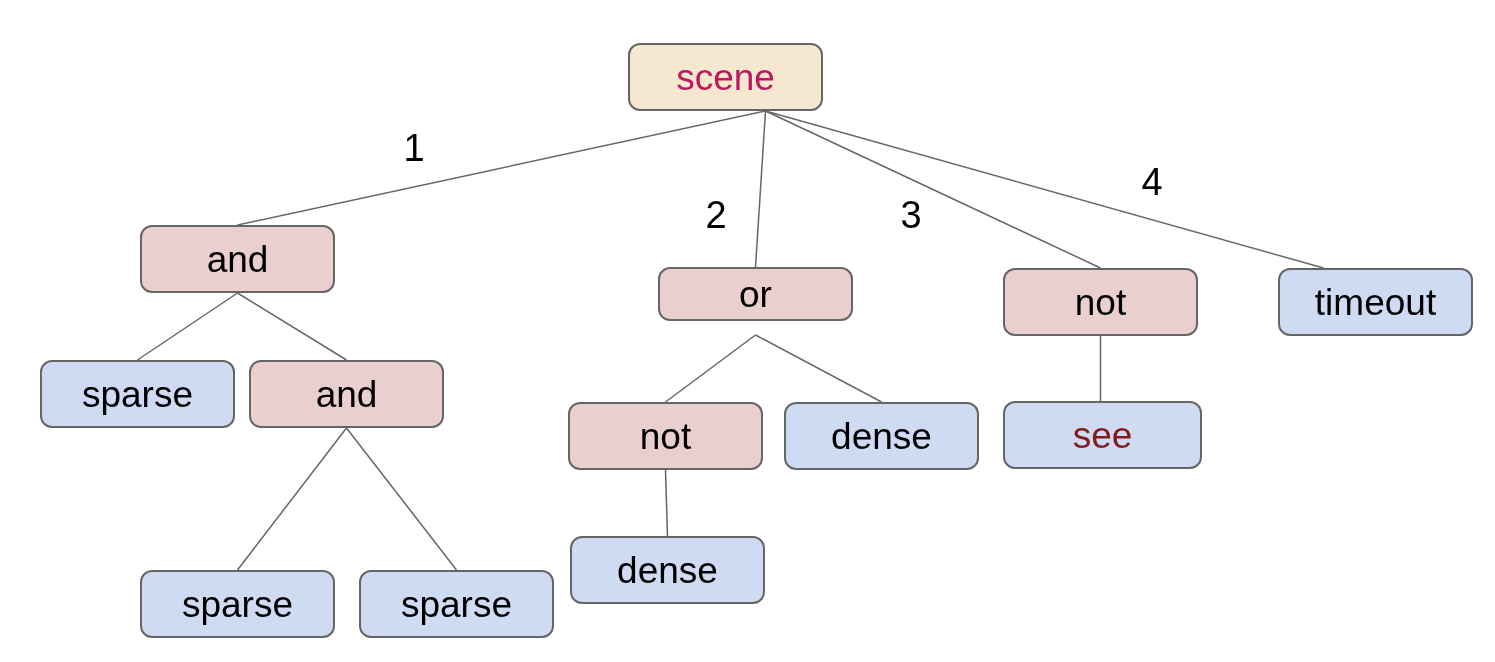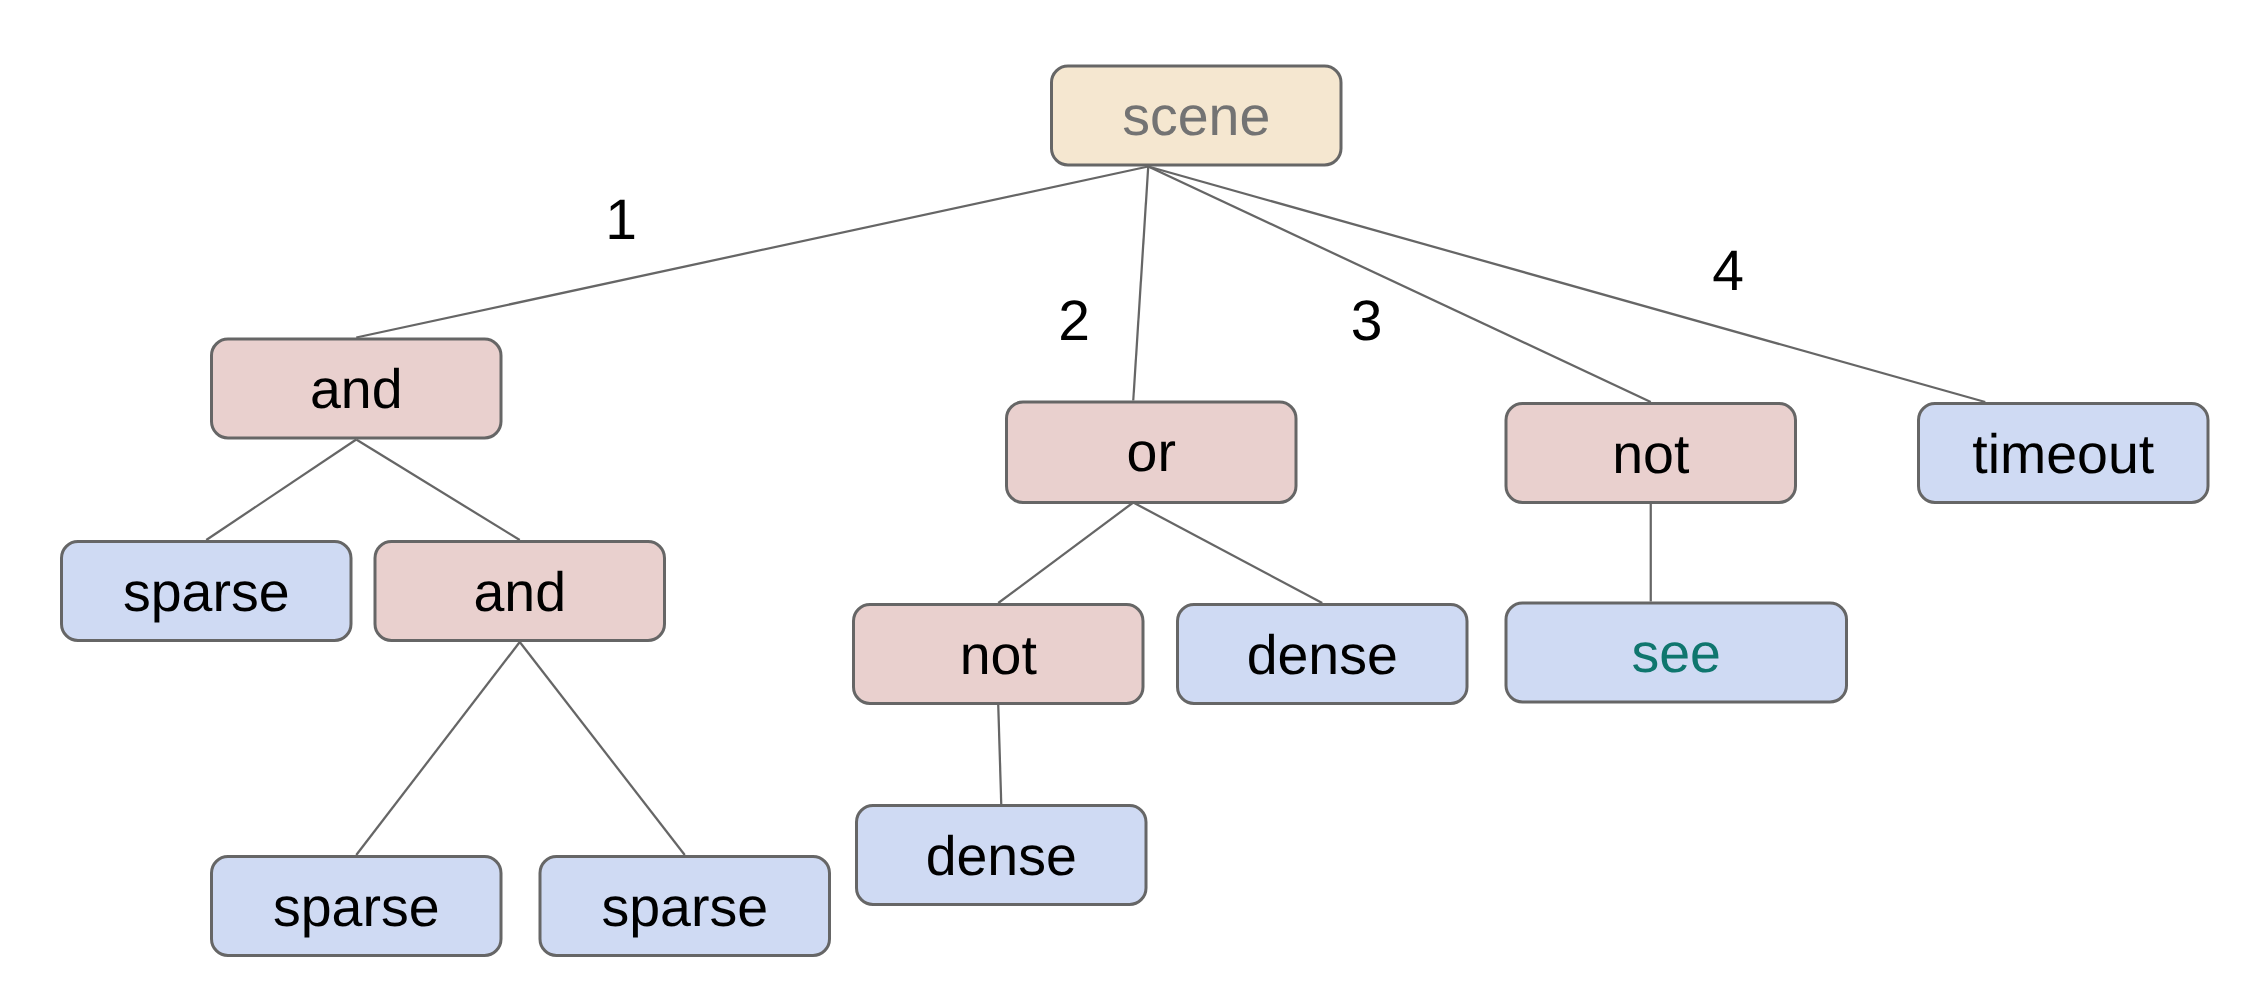--- a/index.html
+++ b/index.html
@@ -56,30 +56,30 @@
       <line x1="237.5" y1="293" x2="137.5" y2="360" stroke="#666666" stroke-width="1.5"></line>
       <line x1="237.5" y1="293" x2="346.5" y2="360" stroke="#666666" stroke-width="1.5"></line>
       <line x1="346.5" y1="428" x2="237.5" y2="570" stroke="#666666" stroke-width="1.5"></line>
       <line x1="346.5" y1="428" x2="456.5" y2="570" stroke="#666666" stroke-width="1.5"></line>
       <line x1="755.5" y1="335" x2="665.5" y2="402" stroke="#666666" stroke-width="1.5"></line>
       <line x1="755.5" y1="335" x2="881.5" y2="402" stroke="#666666" stroke-width="1.5"></line>
       <line x1="665.5" y1="470" x2="667.5" y2="536" stroke="#666666" stroke-width="1.5"></line>
       <line x1="1100.5" y1="336" x2="1100.5" y2="401" stroke="#666666" stroke-width="1.5"></line>
     </svg>
 
-<div class="node" style="left: 700px; top: 43px; width: 195px; height: 68px; border-radius: 12px; background: rgb(245, 231, 208); border-color: rgb(102, 102, 102); color: #737373;">scene</div>
+<div class="node" style="left: 628px; top: 43px; width: 195px; height: 68px; border-radius: 12px; background: rgb(245, 231, 208); border-color: rgb(102, 102, 102); color: #be185d;">scene</div>
     <div class="node" style="left: 140px; top: 225px; width: 195px; height: 68px; border-radius: 12px; background: rgb(233, 208, 206); border-color: rgb(102, 102, 102); color: rgb(0, 0, 0);">and</div>
-    <div class="node" style="left: 658px; top: 267px; width: 195px; height: 69px; border-radius: 12px; background: rgb(233, 208, 206); border-color: rgb(102, 102, 102); color: rgb(0, 0, 0); margin-left: 12px;">or</div>
+    <div class="node" style="left: 658px; top: 267px; width: 195px; height: 54px; border-radius: 12px; background: rgb(233, 208, 206); border-color: rgb(102, 102, 102); color: rgb(0, 0, 0);">or</div>
     <div class="node" style="left: 1003px; top: 268px; width: 195px; height: 68px; border-radius: 12px; background: rgb(233, 208, 206); border-color: rgb(102, 102, 102); color: rgb(0, 0, 0);">not</div>
     <div class="node" style="left: 1278px; top: 268px; width: 195px; height: 68px; border-radius: 12px; background: rgb(207, 218, 243); border-color: rgb(102, 102, 102); color: rgb(0, 0, 0);">timeout</div>
     <div class="node" style="left: 40px; top: 360px; width: 195px; height: 68px; border-radius: 12px; background: rgb(207, 218, 243); border-color: rgb(102, 102, 102); color: rgb(0, 0, 0);">sparse</div>
     <div class="node" style="left: 249px; top: 360px; width: 195px; height: 68px; border-radius: 12px; background: rgb(233, 208, 206); border-color: rgb(102, 102, 102); color: rgb(0, 0, 0);">and</div>
     <div class="node" style="left: 568px; top: 402px; width: 195px; height: 68px; border-radius: 12px; background: rgb(233, 208, 206); border-color: rgb(102, 102, 102); color: rgb(0, 0, 0);">not</div>
     <div class="node" style="left: 784px; top: 402px; width: 195px; height: 68px; border-radius: 12px; background: rgb(207, 218, 243); border-color: rgb(102, 102, 102); color: rgb(0, 0, 0);">dense</div>
-    <div class="node" style="left: 1003px; top: 401px; width: 229px; height: 68px; border-radius: 12px; background: rgb(207, 218, 243); border-color: rgb(102, 102, 102); color: #0f766e;">see</div>
+    <div class="node" style="left: 1003px; top: 401px; width: 199px; height: 68px; border-radius: 12px; background: rgb(207, 218, 243); border-color: rgb(102, 102, 102); color: #7f1d1d;">see</div>
     <div class="node" style="left: 570px; top: 536px; width: 195px; height: 68px; border-radius: 12px; background: rgb(207, 218, 243); border-color: rgb(102, 102, 102); color: rgb(0, 0, 0);">dense</div>
     <div class="node" style="left: 140px; top: 570px; width: 195px; height: 68px; border-radius: 12px; background: rgb(207, 218, 243); border-color: rgb(102, 102, 102); color: rgb(0, 0, 0);">sparse</div>
     <div class="node" style="left: 359px; top: 570px; width: 195px; height: 68px; border-radius: 12px; background: rgb(207, 218, 243); border-color: rgb(102, 102, 102); color: rgb(0, 0, 0);">sparse</div>
     <div class="edge-label" style="left: 414px; top: 148px; color: rgb(0, 0, 0);">1</div>
     <div class="edge-label" style="left: 716px; top: 215px; color: rgb(0, 0, 0);">2</div>
     <div class="edge-label" style="left: 911px; top: 215px; color: rgb(0, 0, 0);">3</div>
     <div class="edge-label" style="left: 1152px; top: 182px; color: rgb(0, 0, 0);">4</div>
   </div>
 
 </body></html>

